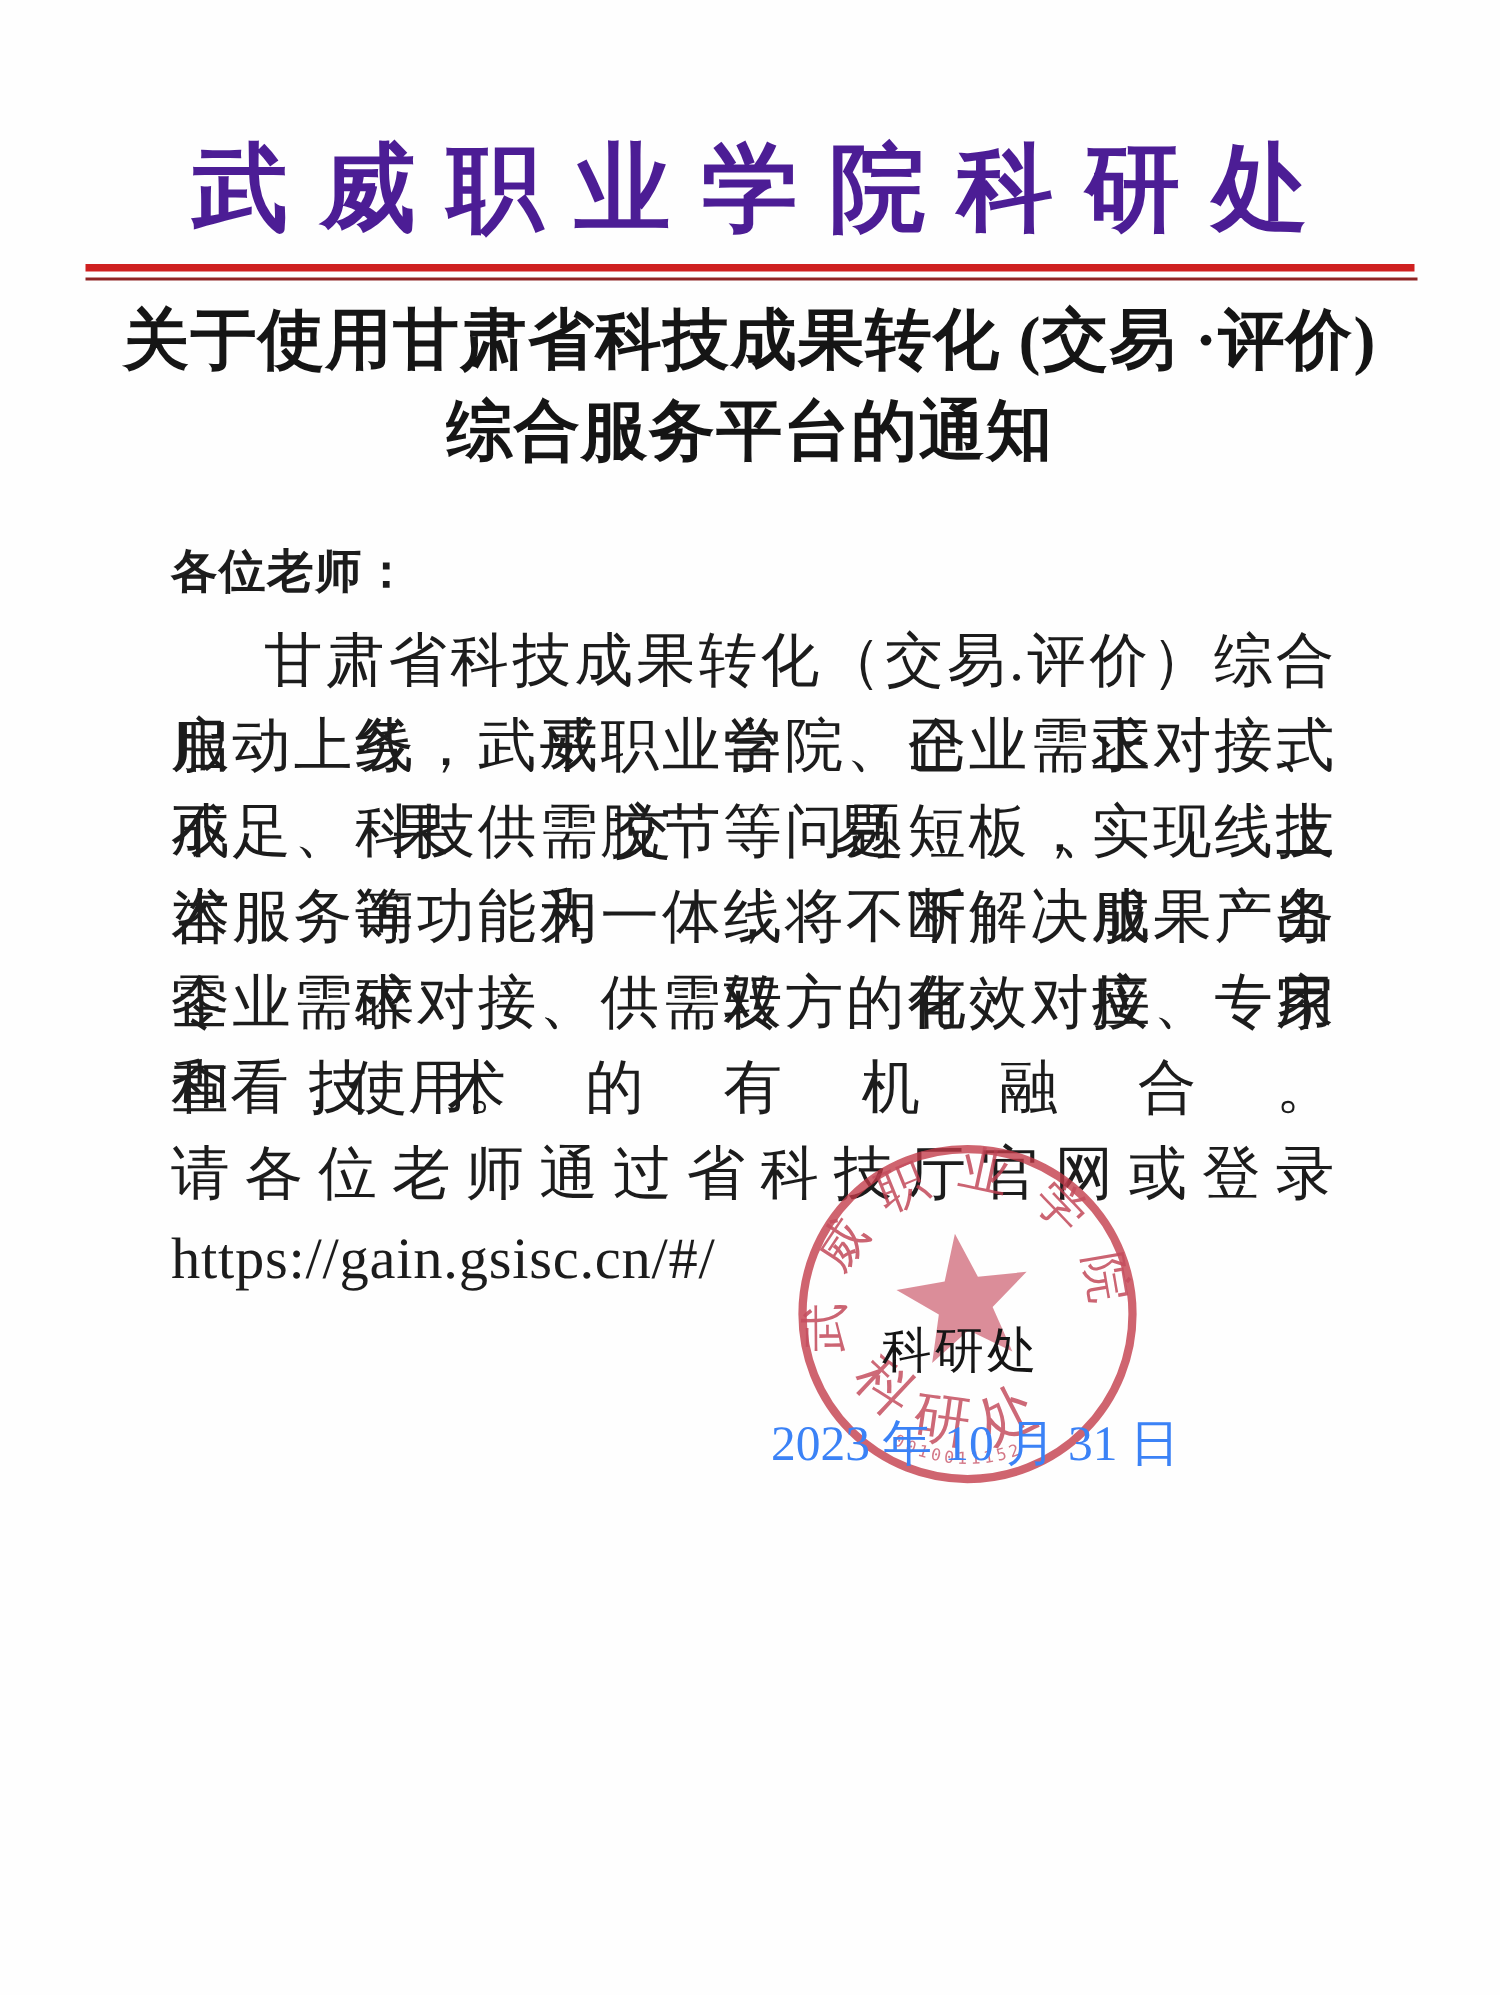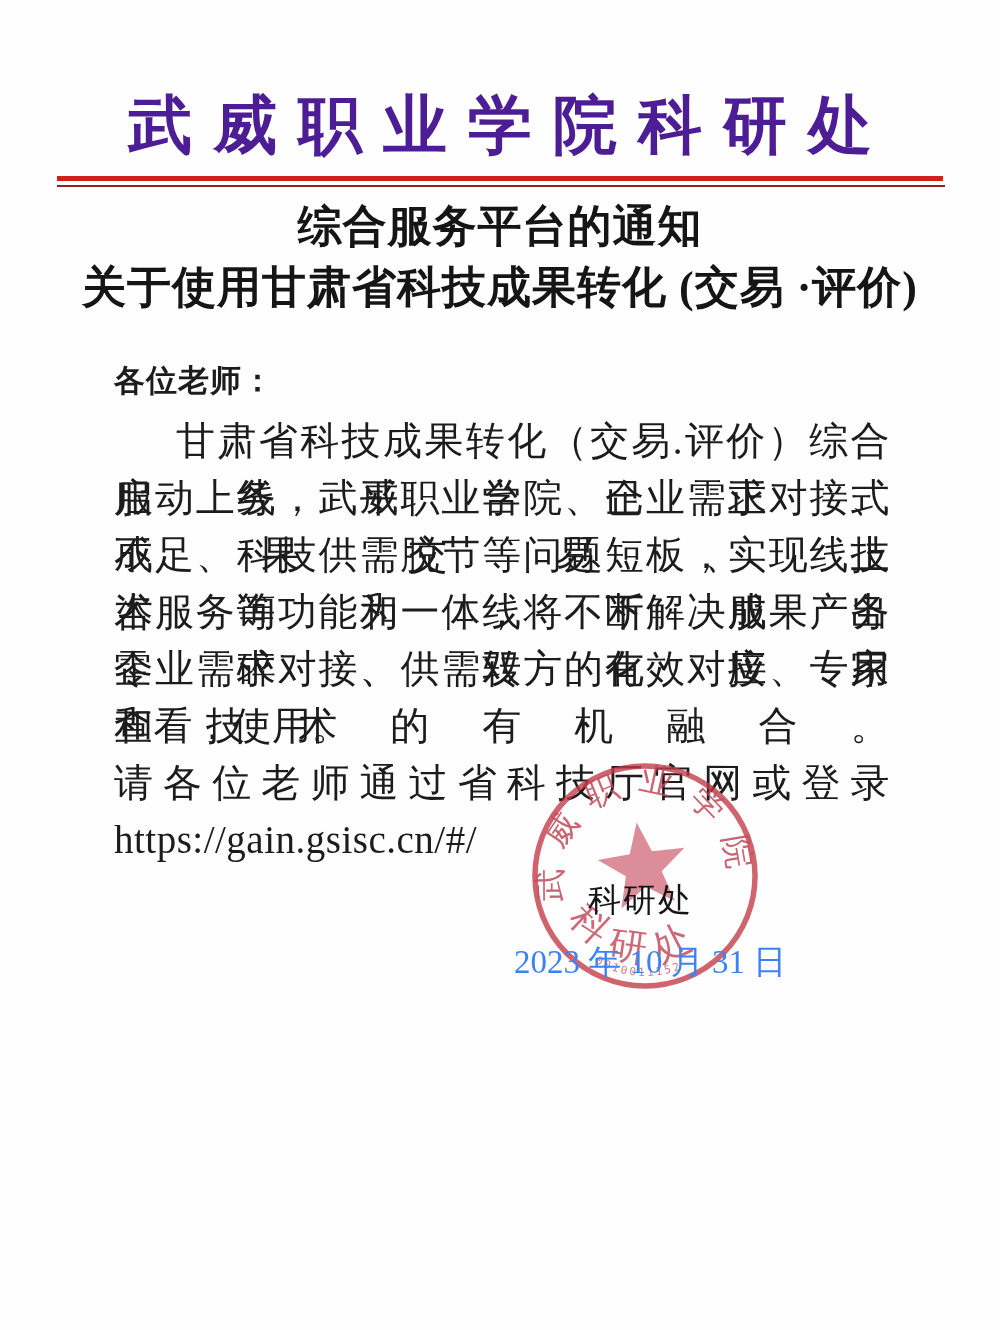--- a/index.html
+++ b/index.html
@@ -147,22 +147,22 @@
 
 <div class="page">
 
   <div>
     <div class="lh-title">武威职业学院科研处</div>
     <div class="rule rule-thick"></div>
     <div class="rule rule-thin"></div>
   </div>
 
   <h1 class="title">
+    <span class="tl">关于使用甘肃省科技成果转化 (交易 ·评价)</span>
     <span class="tl">综合服务平台的通知</span>
-    <span class="tl">关于使用甘肃省科技成果转化 (交易 ·评价)</span>
   </h1>
 
   <div class="salutation">各位老师：</div>
 
   <div class="body">
     <p class="bl indent jf">甘肃省科技成果转化（交易.评价）综合服务平台已正式</p>
     <p class="bl jf">启动上线，武威职业学院、企业需求对接、成果交易、技</p>
     <p class="bl jf">不足、科技供需脱节等问题短板，实现线上咨询和线下服务</p>
     <p class="bl jf">术服务等功能为一体，将不断解决成果产出零碎、转化应用</p>
     <p class="bl jf">企业需求对接、供需双方的有效对接、专家和技术的有机融合。</p>

